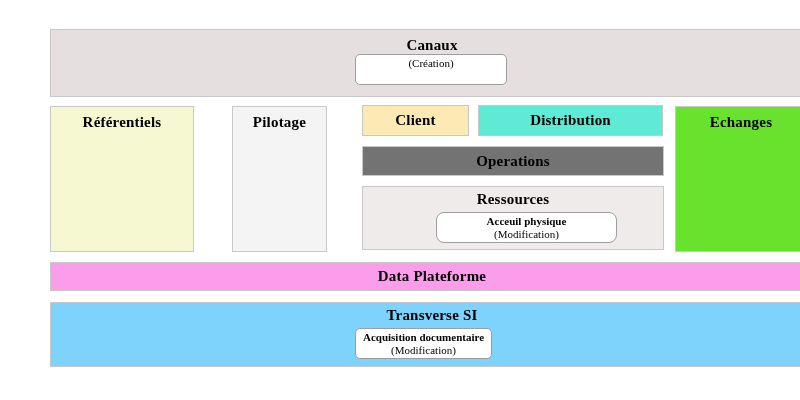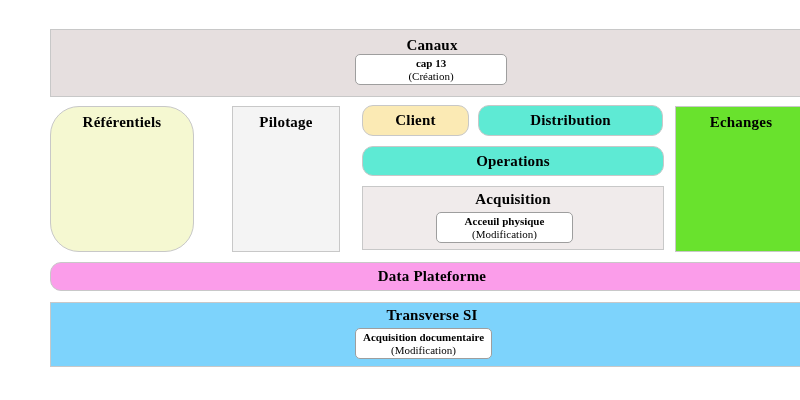--- a/index.html
+++ b/index.html
@@ -11,81 +11,80 @@
   }
   .blk {
     position:absolute; box-sizing:border-box;
     border:1px solid #c8c8c8;
   }
   .title {
     font-weight:bold; font-size:15px; text-align:center; width:100%;
     letter-spacing:0.2px;
   }
   .top-title .title { margin-top:7px; }
-  .centered { display:flex; align-items:center; justify-content:flex-start;border-radius:11px; }
+  .centered { display:flex; align-items:center; justify-content:flex-start; }
   .head-title .title { margin-top:4px; }
   .card {
     position:absolute; box-sizing:border-box;
     background:#ffffff; border:1px solid #9e9e9e; border-radius:5px;
     text-align:center; font-size:11px; line-height:13px; padding-top:2px;
     cursor:default;
   }
   .card .name { font-weight:bold; }
 
   
   .b-canaux       { left:18px;  top:29px;  width:764px; height:68px; }
-  .b-referentiels { left:18px;  top:106px; width:144px; height:146px;border-radius:29px; }
-  .b-pilotage     { left:200px; top:106px; width:108px; height:146px; }
+  .b-referentiels { left:18px;  top:106px; width:144px; height:146px; }
+  .b-pilotage     { left:200px; top:106px; width:95px; height:146px; }
   .b-client       { left:330px; top:105px; width:107px; height:31px; }
   .b-distribution { left:446px; top:105px; width:185px; height:31px; }
   .b-operations   { left:330px; top:146px; width:302px; height:30px; }
   .b-ressources   { left:330px; top:186px; width:302px; height:64px; }
   .b-echanges     { left:643px; top:106px; width:132px; height:146px; }
   .b-data         { left:18px;  top:262px; width:764px; height:29px; }
   .b-transverse   { left:18px;  top:302px; width:764px; height:65px; }
 
   .card-cap13       { left:304px; top:24px; width:152px; height:31px; }
-  .card-acceuil     { left:73px;  top:25px; width:137px; height:31px; }
+  .card-acceuil     { left:73px;  top:25px; width:181px; height:31px;border-radius:8px; }
   .card-acquisition { left:304px; top:25px; width:137px; height:31px; }
 </style>
 </head>
 <body>
 
 <div class="canvas">
 
   <div class="blk b-canaux top-title" style="background-color: rgb(230, 223, 223);">
     <div class="title">Canaux</div>
     <div class="card card-cap13">
-      <div class="name">cap 13</div>
       <div class="note">(Création)</div>
     </div>
   </div>
 
   <div class="blk b-referentiels top-title" style="background-color: rgb(245, 248, 209);">
     <div class="title">Référentiels</div>
   </div>
 
   <div class="blk b-pilotage top-title" style="background-color: rgb(244, 244, 244);">
     <div class="title">Pilotage</div>
   </div>
 
   <div class="blk b-client centered" style="background-color: rgb(251, 234, 180);">
     <div class="title">Client</div>
   </div>
 
   <div class="blk b-distribution centered" style="background-color: #5eead4;">
     <div class="title">Distribution</div>
   </div>
 
-  <div class="blk b-operations centered" style="background-color: #5eead4; font-family: Liberation Serif, serif;">
+  <div class="blk b-operations centered" style="background-color: #737373; font-family: Liberation Serif, serif;">
     <div class="title">Operations</div>
   </div>
 
   <div class="blk b-ressources head-title" style="background-color: rgb(240, 235, 235);">
-    <div class="title">Acquisition</div>
+    <div class="title">Ressources</div>
     <div class="card card-acceuil">
       <div class="name">Acceuil physique</div>
       <div class="note">(Modification)</div>
     </div>
   </div>
 
   <div class="blk b-echanges top-title" style="background-color: rgb(105, 226, 45);">
     <div class="title">Echanges</div>
   </div>
 

